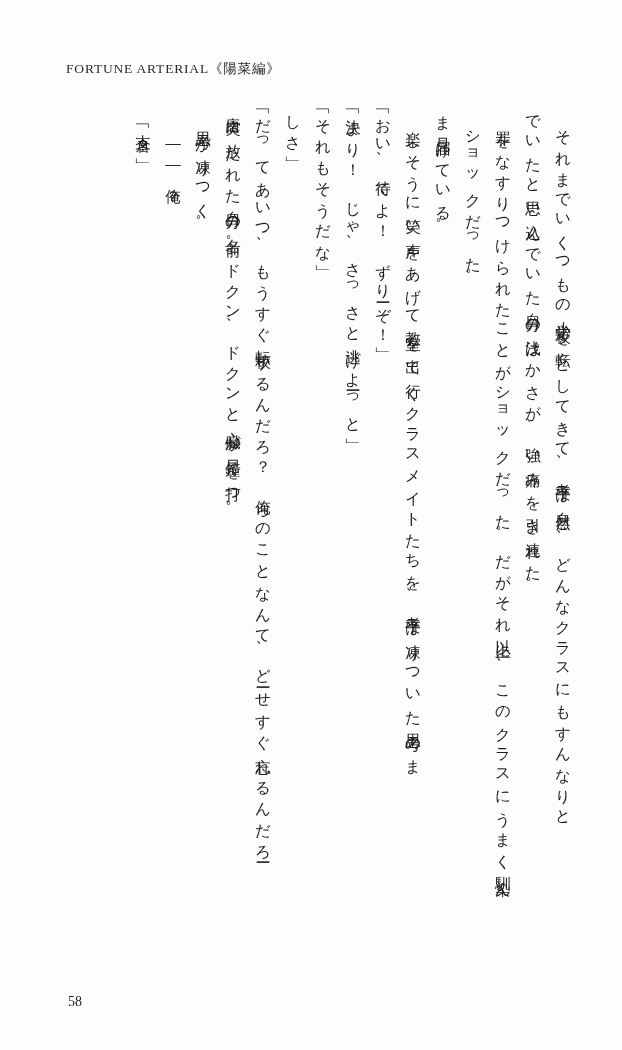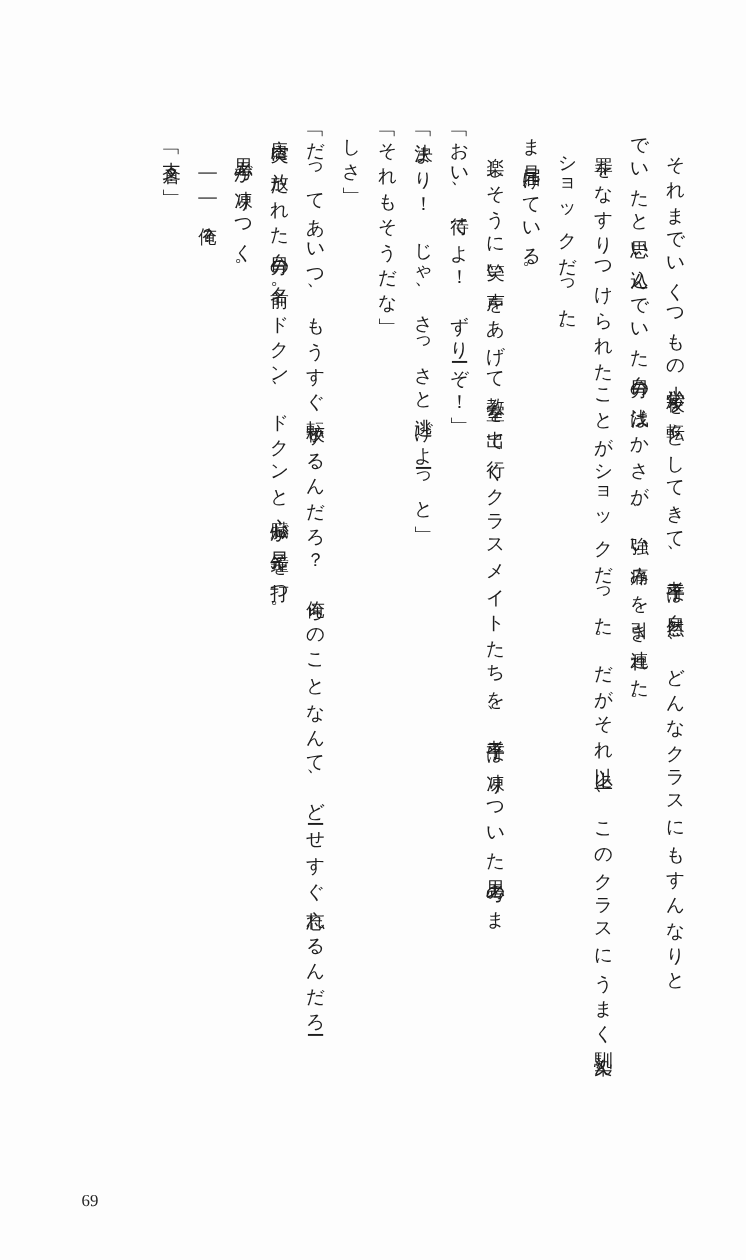--- a/index.html
+++ b/index.html
@@ -71,34 +71,35 @@
     font-size: 14px;
     color: #222;
     font-family: "Liberation Serif", "DejaVu Serif", serif;
   }
 </style>
 </head>
 <body>
 
 <div class="page">
 
+  <div class="running-head">FORTUNE ARTERIAL《陽菜編》</div>
 
   <div class="body-area">
     <div class="col indent1">「支倉？」</div>
     <div class="col indent2">――俺？</div>
     <div class="col indent1">思考が凍りつく。</div>
     <div class="col">唐突に放たれた自分の名前。ドクン、ドクンと心臓が早鐘を打つ。</div>
     <div class="col">「だってあいつ、もうすぐ転校するんだろ？　俺らのことなんて、どーせすぐ忘れるんだろー</div>
     <div class="col">しさ」</div>
     <div class="col">「それもそうだな」</div>
     <div class="col">「決まり！　じゃ、さっさと逃げよーっと」</div>
     <div class="col">「おい、待てよ！　ずりーぞ！」</div>
     <div class="col indent1">楽しそうに笑い声をあげて教室を出て行くクラスメイトたちを、孝平は凍りついた思考のま</div>
     <div class="col">ま見届けている。</div>
     <div class="col indent1">ショックだった。</div>
     <div class="col indent1">罪をなすりつけられたことがショックだった。だがそれ以上に、このクラスにうまく馴染ん</div>
     <div class="col">でいたと思い込んでいた自分の浅はかさが、強い痛みを引き連れた。</div>
     <div class="col indent1">それまでいくつもの小学校を転々としてきて、孝平は自然と、どんなクラスにもすんなりと</div>
   </div>
 
-  <div class="page-number">69</div>
+  <div class="page-number">58</div>
 
 </div>
 
 </body></html>

